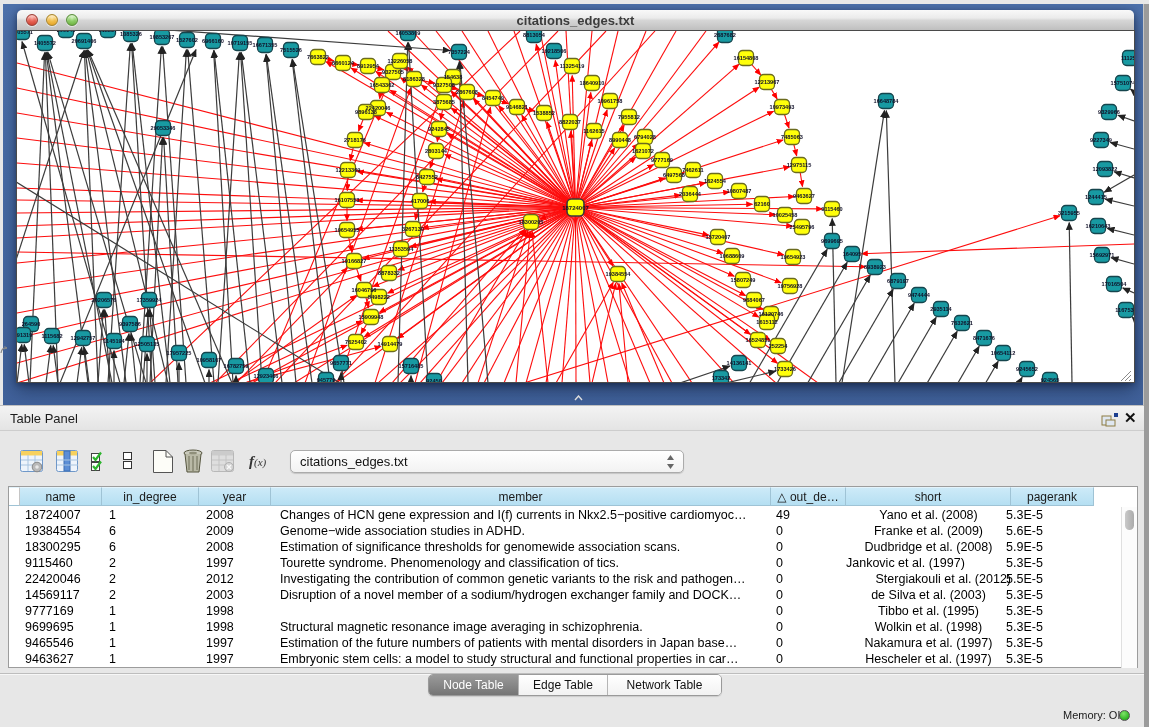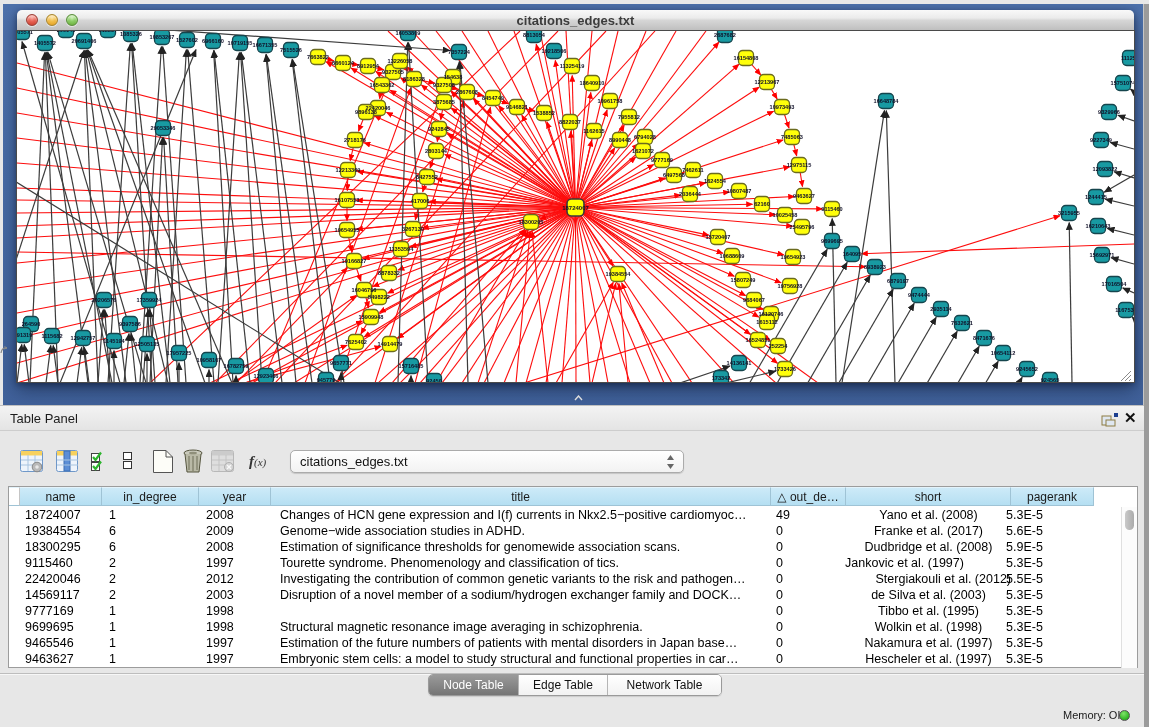--- a/index.html
+++ b/index.html
@@ -725,60 +725,60 @@
         </svg>
       </div>
     </div>
 
     <div id="tframe">
       <div id="thead">
         <div class="hc" style="left:0;width:11px;background:#fff;border-right:1px solid #c5c5c5"></div>
         <div class="hc" style="left:11px;width:82px">name</div>
         <div class="hc" style="left:93px;width:97px">in_degree</div>
         <div class="hc" style="left:190px;width:72px">year</div>
-        <div class="hc" style="left:262px;width:500px">title</div>
+        <div class="hc" style="left:262px;width:500px">member</div>
         <div class="hc" style="left:762px;width:75px">△ out_de…</div>
         <div class="hc" style="left:837px;width:165px">short</div>
         <div class="hc" style="left:1002px;width:83px">pagerank</div>
       </div>
       <div id="rows">
 <div class="row" style="top:0px">
   <div class="c" style="left:16px;width:76px">18724007</div>
   <div class="c" style="left:100px;width:88px">1</div>
   <div class="c" style="left:197px;width:62px">2008</div>
   <div class="c" style="left:271px;width:488px">Changes of HCN gene expression and I(f) currents in Nkx2.5−positive cardiomyoc…</div>
   <div class="c" style="left:767px;width:68px">49</div>
   <div class="c" style="left:837px;width:165px;text-align:center">Yano et al. (2008)</div>
   <div class="c" style="left:997px;width:90px">5.3E-5</div>
 </div>
 <div class="row" style="top:16px">
   <div class="c" style="left:16px;width:76px">19384554</div>
   <div class="c" style="left:100px;width:88px">6</div>
   <div class="c" style="left:197px;width:62px">2009</div>
   <div class="c" style="left:271px;width:488px">Genome−wide association studies in ADHD.</div>
   <div class="c" style="left:767px;width:68px">0</div>
-  <div class="c" style="left:837px;width:165px;text-align:center">Franke et al. (2017)</div>
+  <div class="c" style="left:837px;width:165px;text-align:center">Franke et al. (2009)</div>
   <div class="c" style="left:997px;width:90px">5.6E-5</div>
 </div>
 <div class="row" style="top:32px">
   <div class="c" style="left:16px;width:76px">18300295</div>
   <div class="c" style="left:100px;width:88px">6</div>
   <div class="c" style="left:197px;width:62px">2008</div>
   <div class="c" style="left:271px;width:488px">Estimation of significance thresholds for genomewide association scans.</div>
   <div class="c" style="left:767px;width:68px">0</div>
   <div class="c" style="left:837px;width:165px;text-align:center">Dudbridge et al. (2008)</div>
   <div class="c" style="left:997px;width:90px">5.9E-5</div>
 </div>
 <div class="row" style="top:48px">
   <div class="c" style="left:16px;width:76px">9115460</div>
   <div class="c" style="left:100px;width:88px">2</div>
   <div class="c" style="left:197px;width:62px">1997</div>
   <div class="c" style="left:271px;width:488px">Tourette syndrome. Phenomenology and classification of tics.</div>
   <div class="c" style="left:767px;width:68px">0</div>
-  <div class="c" style="left:813px;width:165px;text-align:center">Jankovic et al. (1997)</div>
+  <div class="c" style="left:837px;width:165px;">Jankovic et al. (1997)</div>
   <div class="c" style="left:997px;width:90px">5.3E-5</div>
 </div>
 <div class="row" style="top:64px">
   <div class="c" style="left:16px;width:76px">22420046</div>
   <div class="c" style="left:100px;width:88px">2</div>
   <div class="c" style="left:197px;width:62px">2012</div>
   <div class="c" style="left:271px;width:488px">Investigating the contribution of common genetic variants to the risk and pathogen…</div>
   <div class="c" style="left:767px;width:68px">0</div>
   <div class="c" style="left:837px;width:165px;text-align:right">Stergiakouli et al. (2012)</div>
   <div class="c" style="left:997px;width:90px">5.5E-5</div>

